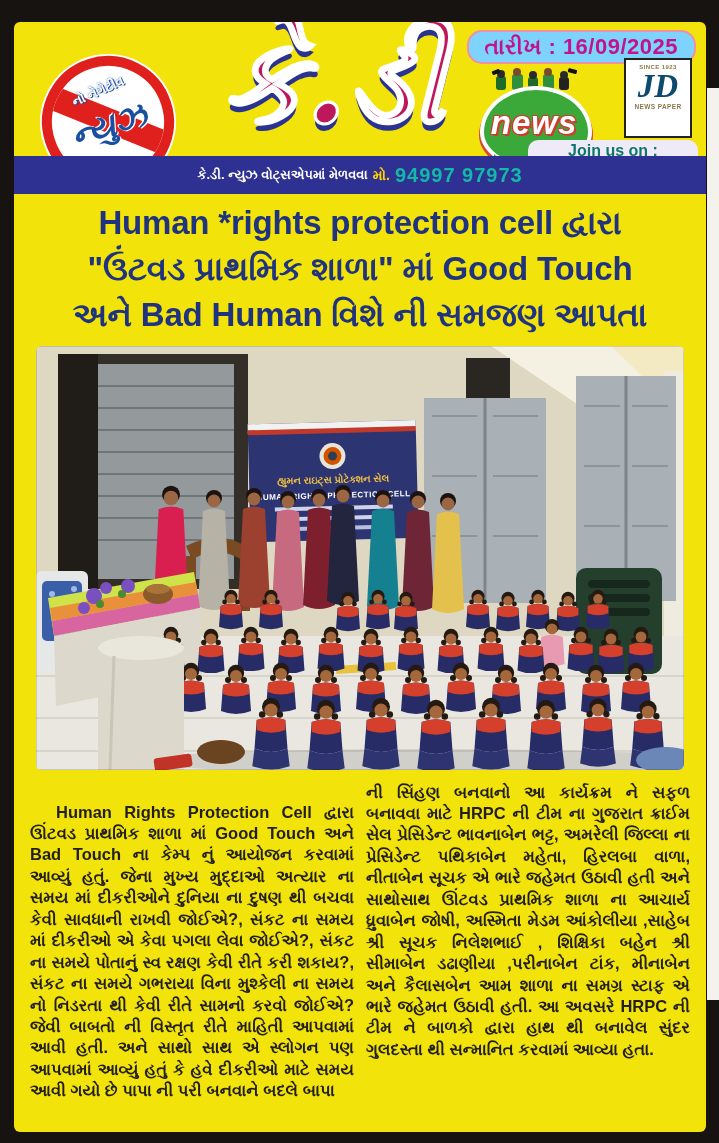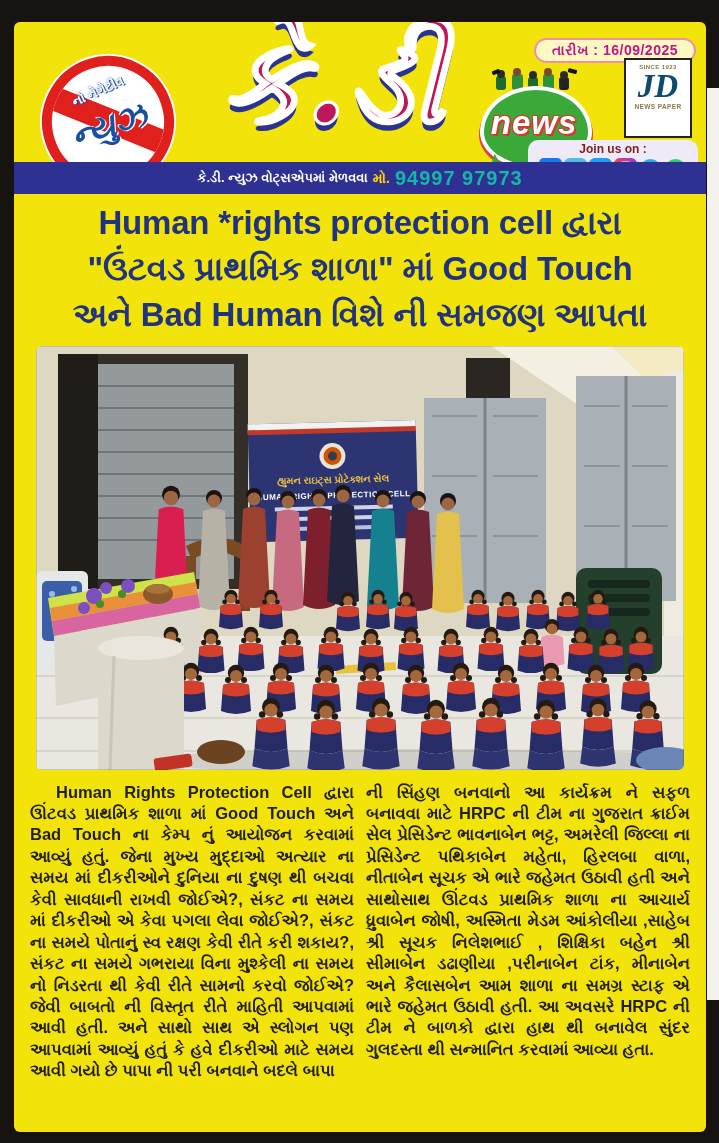--- a/index.html
+++ b/index.html
@@ -10,22 +10,22 @@
     -webkit-font-smoothing:antialiased;
   }
   .white-sliver{position:absolute;right:0;top:88px;width:12px;height:912px;background:#f4f2ec;}
   .page{
     position:absolute;left:14px;top:22px;width:692px;height:1110px;
     background:#f2e30a;border-radius:6px;overflow:hidden;
   }
   
   .header{position:relative;height:172px;}
   .date-pill{
-    position:absolute;right:10px;top:16px;background:#fef9c3;border:2px solid #ef8fa8;
-    border-radius:15px;padding:2px 16px;color:#c1148c;font-weight:800;font-size:14px;
+    position:absolute;right:10px;top:8px;background:#7dd3fc;border:2px solid #ef8fa8;
+    border-radius:15px;padding:2px 16px;color:#c1148c;font-weight:800;font-size:22px;
     letter-spacing:.5px;white-space:nowrap;
   }
   .nnn-logo{
     position:absolute;left:28px;top:34px;width:112px;height:112px;border-radius:50%;
     background:#fff;border:10px solid #e0201c;transform:rotate(-18deg);
     overflow:hidden;box-shadow:0 0 0 2px #fff;
   }
   .nnn-slash{
     position:absolute;left:-20%;top:42px;width:140%;height:24px;background:#e0201c;
     transform:rotate(40deg);transform-origin:center;
@@ -73,26 +73,26 @@
   .jd-since{font-size:6px;color:#8a7a4a;font-weight:700;margin-top:4px;letter-spacing:.4px;}
   .jd-mono{
     font-family:"Liberation Serif","DejaVu Serif",serif;font-style:italic;font-weight:700;
     font-size:33px;color:#0c4a6e;line-height:1.0;
   }
   .jd-caption{font-size:6.5px;color:#8a7a4a;font-weight:700;letter-spacing:.4px;}
   .join-panel{
     position:absolute;right:8px;top:118px;width:162px;background:#efeaf8;
     border-radius:10px;padding:2px 4px 4px;text-align:center;
   }
-  .join-label{color:#7f1d1d;font-weight:800;font-size:12px;margin-bottom:2px;}
+  .join-label{color:#0f766e;font-weight:800;font-size:16px;margin-bottom:2px;}
   .icon-row{display:flex;justify-content:center;gap:2px;}
   .sicon{width:23px;height:23px;display:block;}
   
   .ticker{
-    position:absolute;left:0;bottom:0;width:100%;height:32px;background:#2e3192;
+    position:absolute;left:0;bottom:0;width:100%;height:38px;background:#2e3192;
     display:flex;align-items:center;justify-content:center;white-space:nowrap;
     color:#fff;font-weight:800;font-size:13px;gap:5px;
   }
   .ticker .phone-lab{color:#ffd400;font-size:14px;}
   .ticker .phone{color:#14b8a6;font-size:20px;letter-spacing:1px;}
   
   .headline{
     padding:6px 16px 4px;text-align:center;color:#20337f;font-weight:800;
     font-size:33px;line-height:1.40;letter-spacing:-.2px;
   }
@@ -100,21 +100,21 @@
   .photo{
     width:648px;height:424px;margin:3px auto 0;border-radius:6px;overflow:hidden;
     background:#ddd8c6;position:relative;
   }
   
   .article{
     display:flex;gap:12px;padding:12px 16px 0;color:#221f1a;
     font-size:16.5px;font-weight:700;line-height:1.30;text-align:justify;
   }
   .article .col{flex:1;}
-  .article .col.first{text-indent:26px;}
+  .article .col.first{text-indent:26px;margin-top:20px;}
 </style>
 </head>
 <body>
 
 <div class="page">
 
   <div class="header">
 
     <div class="date-pill">તારીખ : 16/09/2025</div>
 

